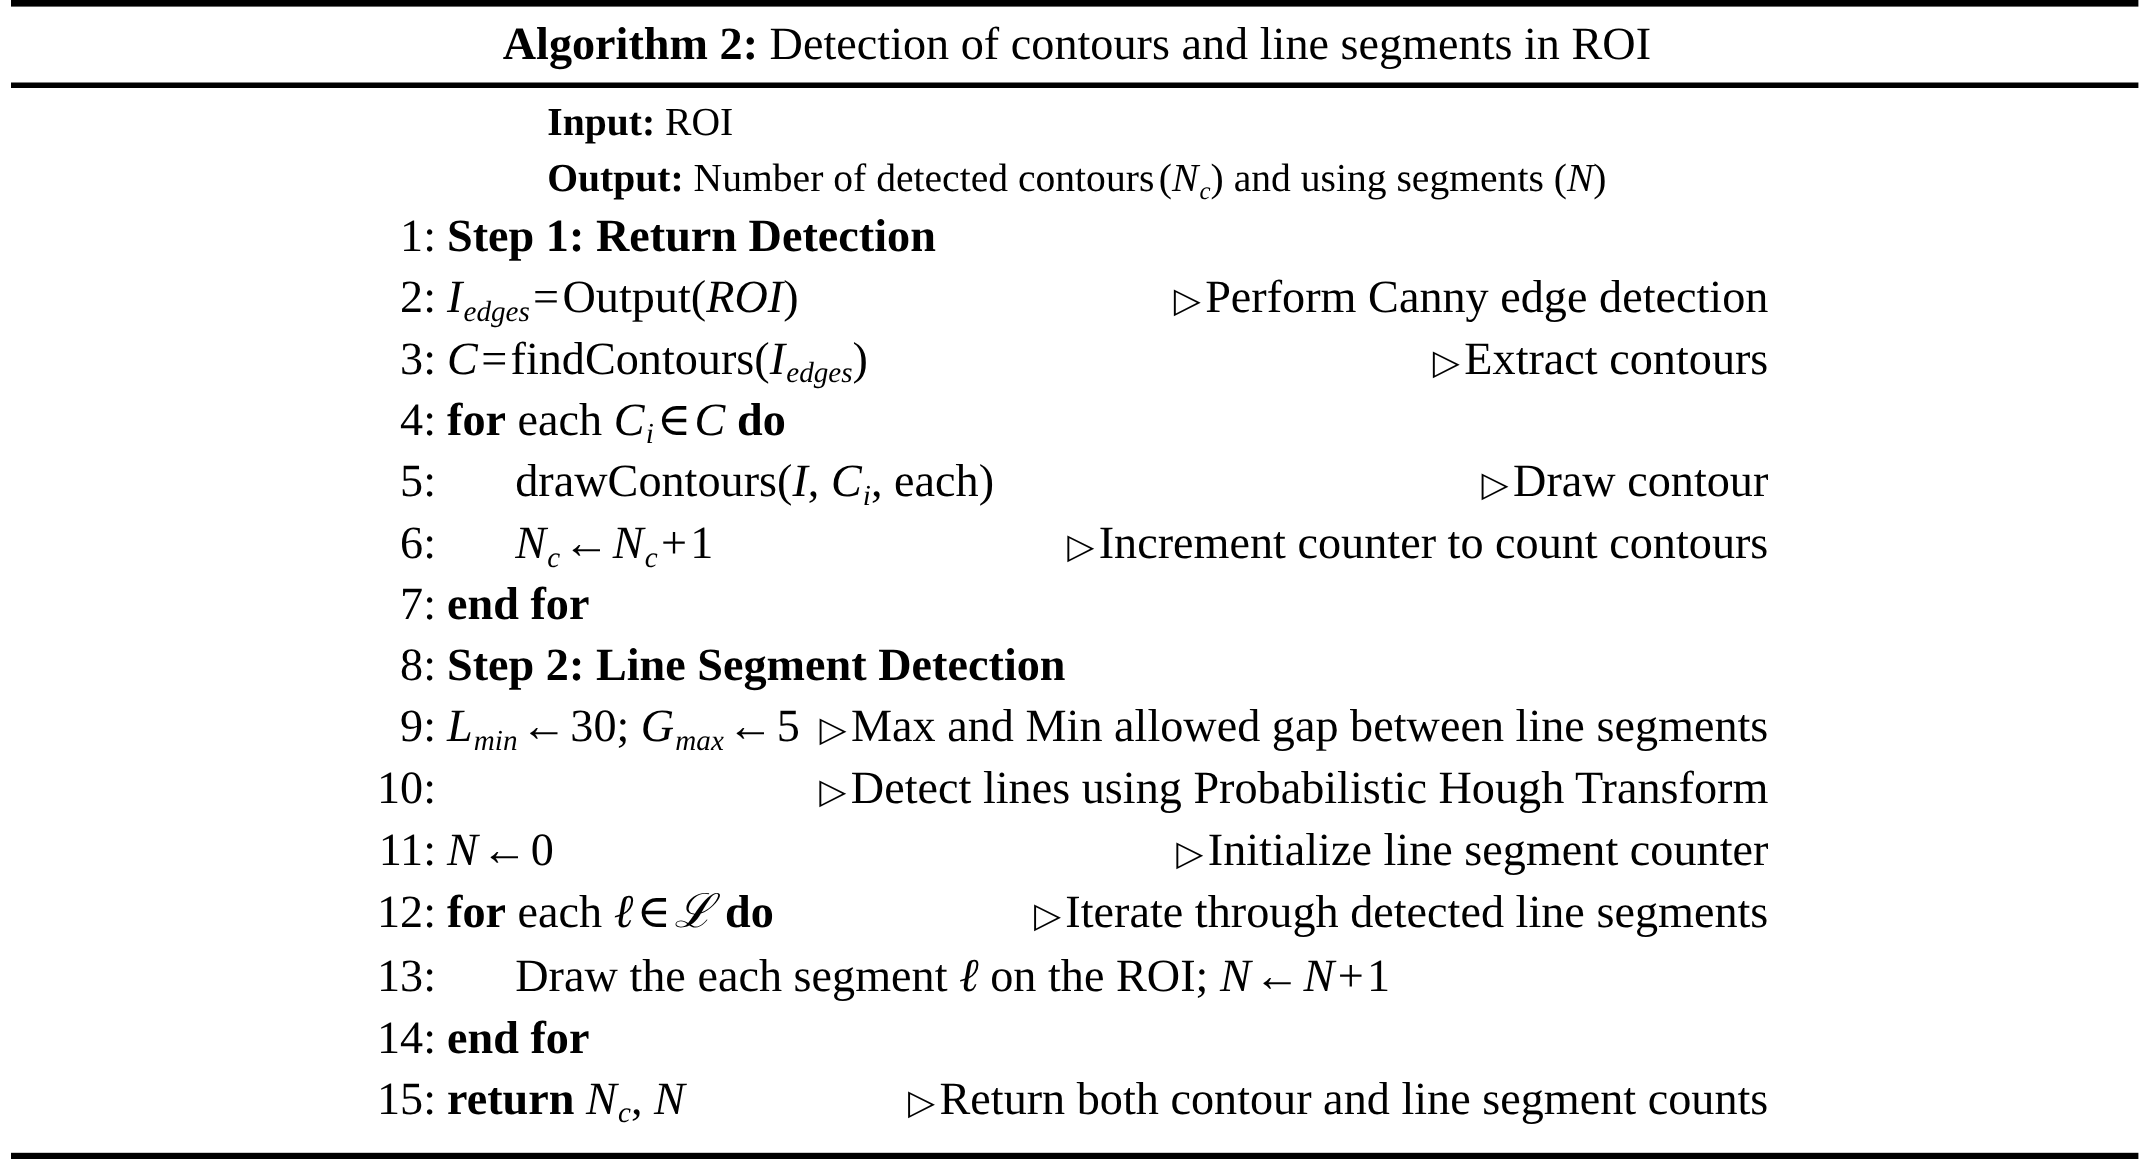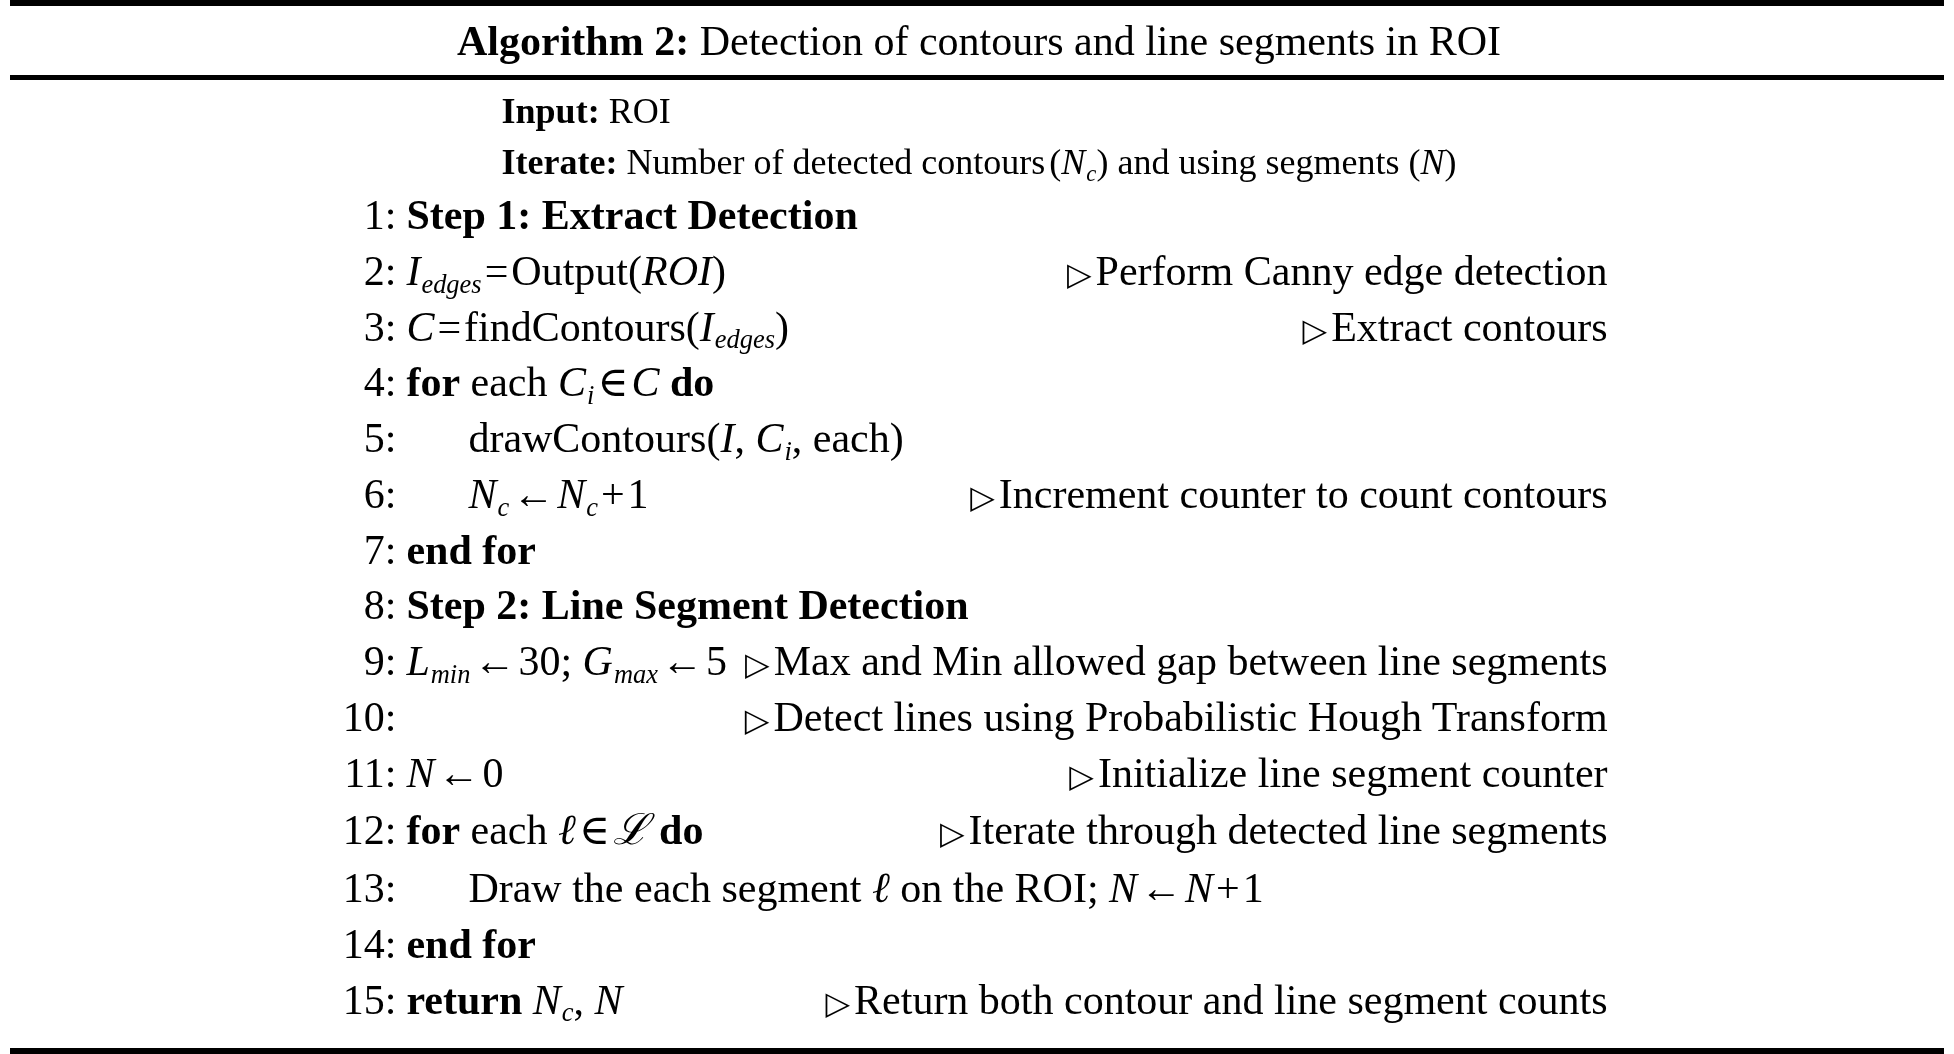--- a/index.html
+++ b/index.html
@@ -130,37 +130,37 @@
   <div class="rule rule-mid"></div>
 
   <div class="io-block">
 
     <div class="io-line">
       <span class="io-label">Input:</span>
       <span>ROI</span>
     </div>
 
     <div class="io-line">
-      <span class="io-label">Iterate:</span>
+      <span class="io-label">Output:</span>
       <span>
         <span>Number of detected contours</span><span class="thin"></span><span>(</span><span class="mi">N</span><sub class="ms">c</sub><span>)</span>
         <span>and using segments</span>
         <span>(</span><span class="mi">N</span><span>)</span>
       </span>
     </div>
 
   </div>
 
   <div class="algo-body">
 
     <div class="algo-line">
       <span class="ln">1:</span>
       <span class="code mb">
         <span>Step 1:</span>
-        <span>Extract Detection</span>
+        <span>Return Detection</span>
       </span>
       <span class="spacer"></span>
     </div>
 
     <div class="algo-line">
       <span class="ln">2:</span>
       <span class="code"><span class="mi">I</span><sub class="ms">edges</sub><span class="sym">=</span><span>Output</span><span>(</span><span class="mi">ROI</span><span>)</span></span>
       <span class="spacer"></span>
       <span class="comment"><span class="tri">▷</span><span>Perform Canny edge detection</span></span>
     </div>
@@ -175,20 +175,21 @@
     <div class="algo-line">
       <span class="ln">4:</span>
       <span class="code"><span class="mb">for</span> <span>each</span> <span class="mi">C</span><sub class="ms">i</sub><span class="sym">∈</span><span class="mi">C</span> <span class="mb">do</span></span>
       <span class="spacer"></span>
     </div>
 
     <div class="algo-line">
       <span class="ln">5:</span>
       <span class="code ind1"><span>drawContours</span><span>(</span><span class="mi">I</span><span>,</span> <span class="mi">C</span><sub class="ms">i</sub><span>,</span> <span>each</span><span>)</span></span>
       <span class="spacer"></span>
+      <span class="comment"><span class="tri">▷</span><span>Draw contour</span></span>
     </div>
 
     <div class="algo-line">
       <span class="ln">6:</span>
       <span class="code ind1"><span class="mi">N</span><sub class="ms">c</sub><span class="sym">←</span><span class="mi">N</span><sub class="ms">c</sub><span class="sym">+</span><span>1</span></span>
       <span class="spacer"></span>
       <span class="comment"><span class="tri">▷</span><span>Increment counter to count contours</span></span>
     </div>
 
     <div class="algo-line">

